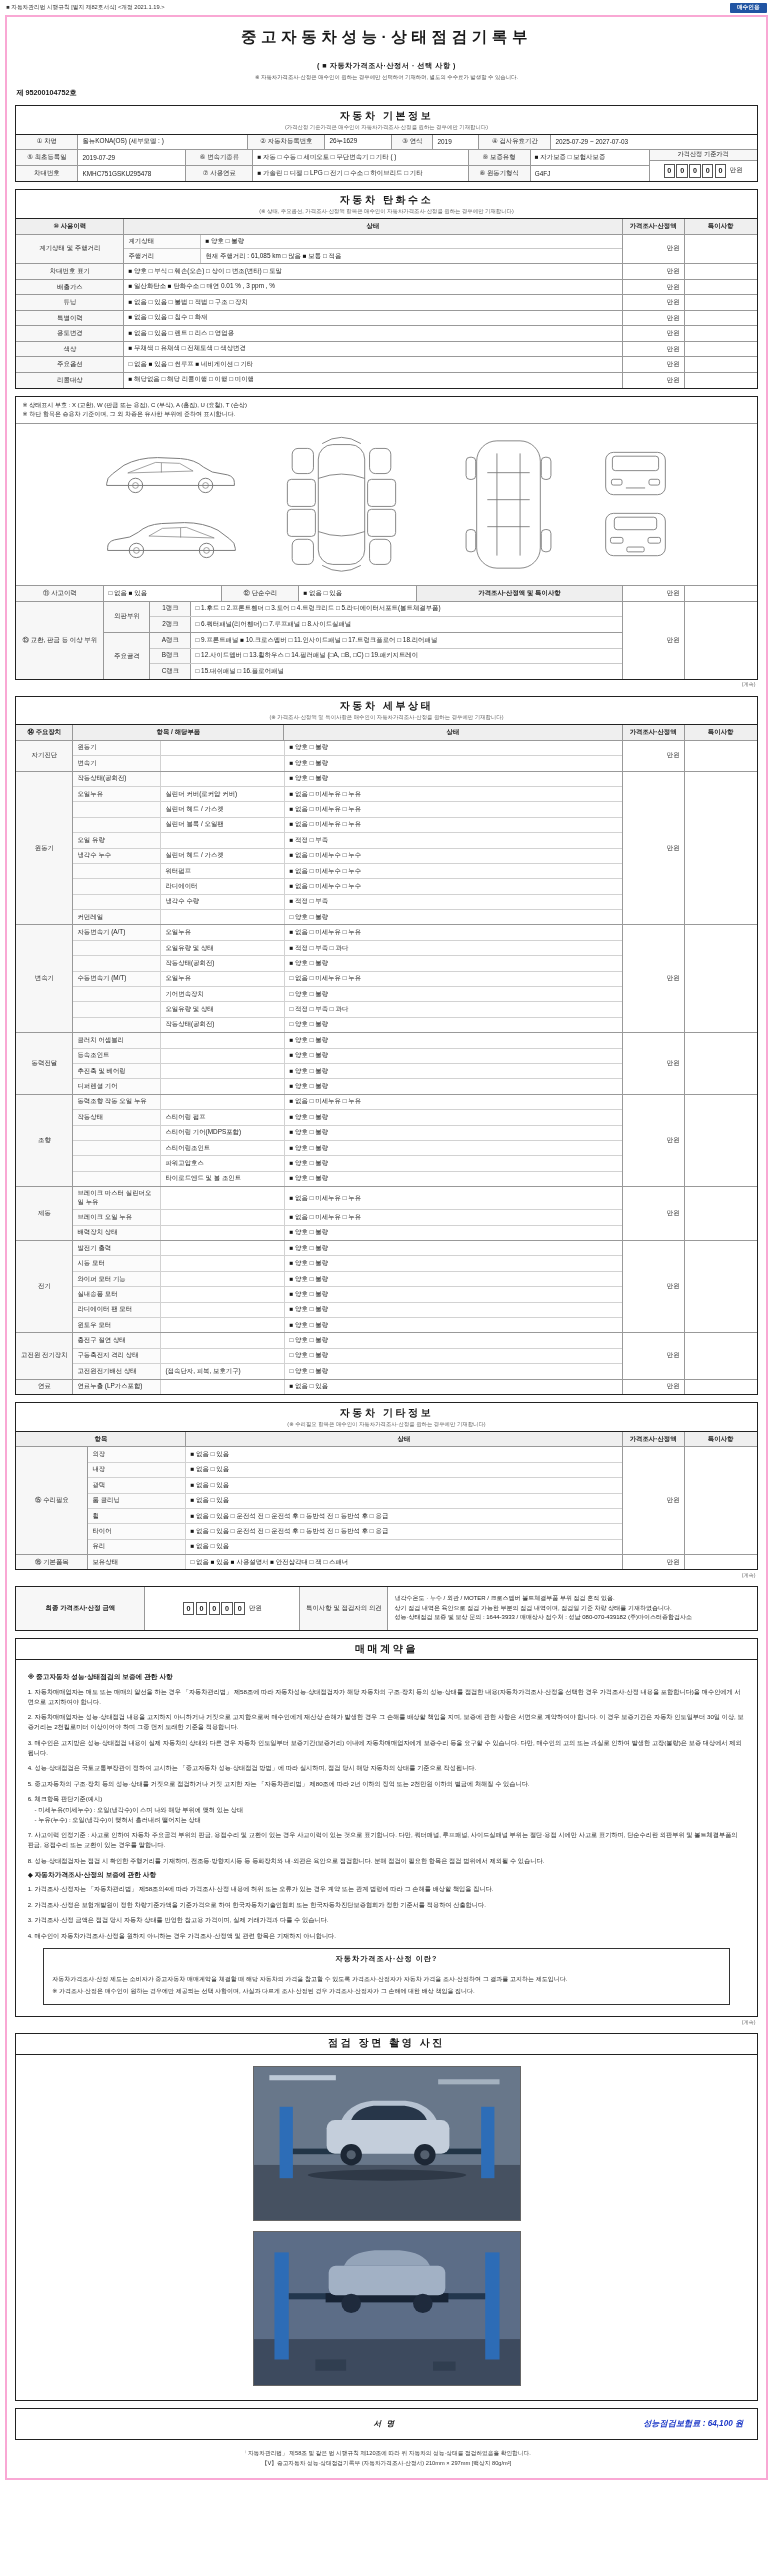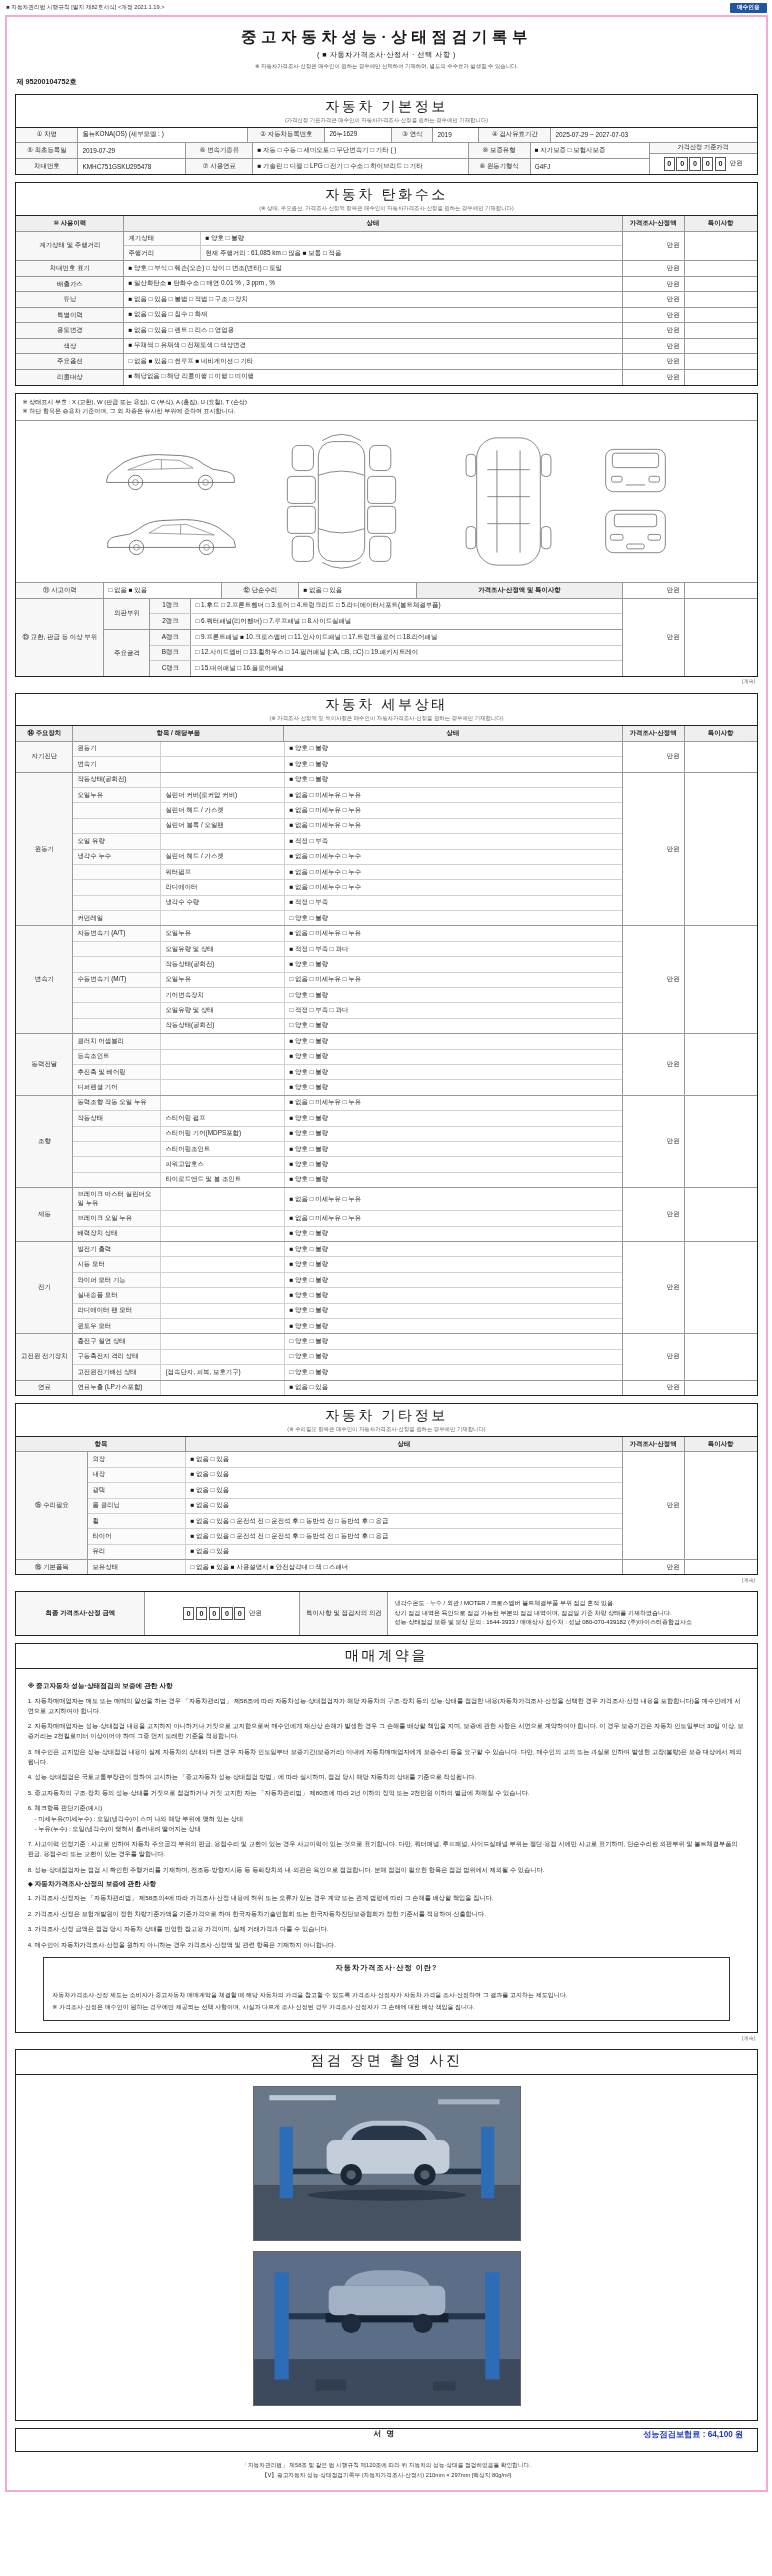--- a/index.html
+++ b/index.html
@@ -4,26 +4,26 @@
 <style>
   *{box-sizing:border-box;margin:0;padding:0;}
   html,body{width:773px;background:#fff;}
   body{min-height:2576px;font-family:"Liberation Sans","DejaVu Sans",sans-serif;color:#1a1a1a;}
   .page{padding:2.1px 5.2px 12.4px;}
   .topbar{display:flex;justify-content:space-between;align-items:center;font-size:5.7px;color:#333;padding:1px 1px 2.1px;}
   .badge{background:#2155a3;color:#fff;font-size:5.7px;padding:1px 7.2px;border-radius:1px;font-weight:bold;}
   .frame{border:2px solid #f9a8d4;padding:6.2px 8.2px 9.3px;}
   .title-wrap{text-align:center;padding:4.1px 0 1px;}
   .doc-title{font-size:15.5px;font-weight:bold;letter-spacing:4.6px;}
-  .subtitle{font-size:7.2px;font-weight:normal;margin-top:2px;letter-spacing:0.5px;}
+  .subtitle{font-size:7.2px;font-weight:bold;margin-top:13px;letter-spacing:0.5px;}
   .subnote{font-size:5.4px;color:#555;margin-top:2.1px;}
   .doc-no{font-size:7.2px;font-weight:bold;margin:6.2px 1px 1px;}
   .sec{border:1px solid #222;margin-top:7.2px;background:#fff;}
   .sec-head{border-bottom:0.8px solid #222;text-align:center;padding:2.6px 4.1px 3.1px;}
-  .sec-title{font-size:14px;font-weight:normal;letter-spacing:2.6px;}
+  .sec-title{font-size:10px;font-weight:bold;letter-spacing:2.6px;}
   .sec-note{display:block;font-size:5.4px;color:#666;margin-top:1px;letter-spacing:0;}
   .row{display:flex;border-bottom:0.5px solid #999;min-height:15.5px;}
   .row.nob{border-bottom:none;}
   .cell{border-right:0.5px solid #999;padding:2.1px 4.1px;font-size:6.4px;display:flex;align-items:center;min-height:14.4px;}
   .cell:last-child{border-right:none;}
   .lab{justify-content:center;text-align:center;background:#f7f7f7;}
   .hdr{justify-content:center;text-align:center;background:#efefef;font-weight:bold;}
   .w80{width:41px;flex:none}.w90{width:46px;flex:none}.w110{width:57px;flex:none}.w120{width:62px;flex:none}
   .w130{width:67px;flex:none}.w140{width:72px;flex:none}.w150{width:77px;flex:none}.w170{width:88px;flex:none}
   .w190{width:98px;flex:none}.w210{width:108px;flex:none}.w230{width:118px;flex:none}.w240{width:124px;flex:none}
@@ -72,28 +72,28 @@
   .final{display:flex;min-height:44px;}
   .final .cell{min-height:43px;}
   .amount{justify-content:center;}
   .op-body{flex:1;padding:4.1px 6.2px;font-size:6px;display:flex;flex-direction:column;justify-content:center;}
   .op-line{line-height:1.6;}
   
   .notice-body{padding:8.2px 11.3px 9.3px;}
   .np-title{font-weight:bold;font-size:6.7px;margin:5.2px 0 4.1px;}
   .np{font-size:6.2px;line-height:1.65;margin-bottom:5.2px;white-space:pre-wrap;color:#222;}
   .notice-box{border:0.8px solid #333;margin:7.2px 15.5px 2.1px;padding:5.2px 8.2px;}
-  .nb-title{text-align:center;font-weight:bold;font-size:7.2px;margin-bottom:18px;letter-spacing:1px;}
+  .nb-title{text-align:center;font-weight:bold;font-size:7.2px;margin-bottom:11px;letter-spacing:1px;}
   .nb-line{font-size:6px;line-height:1.6;margin-bottom:2.1px;}
   
   .photo-area{display:flex;flex-direction:column;align-items:center;gap:10.3px;padding:11.3px 0 13.4px;}
   .photo{width:268px;height:155px;border:0.5px solid #666;overflow:hidden;}
   .photo svg{display:block;width:100%;height:100%;}
   
-  .signrow{display:flex;align-items:flex-start;justify-content:center;position:relative;height:24px;}
+  .signrow{display:flex;align-items:center;justify-content:center;position:relative;height:32px;font-style:italic;}
   .sign-label{font-size:7.7px;font-weight:bold;letter-spacing:5.2px;}
   .insurance{position:absolute;right:13.4px;color:#1d39c8;font-weight:bold;font-size:8.2px;}
   .footer{margin-top:8.2px;text-align:center;font-size:5.7px;color:#333;line-height:1.8;}
 </style>
 </head>
 <body>
 
 <div class="page">
 
   <div class="topbar">

